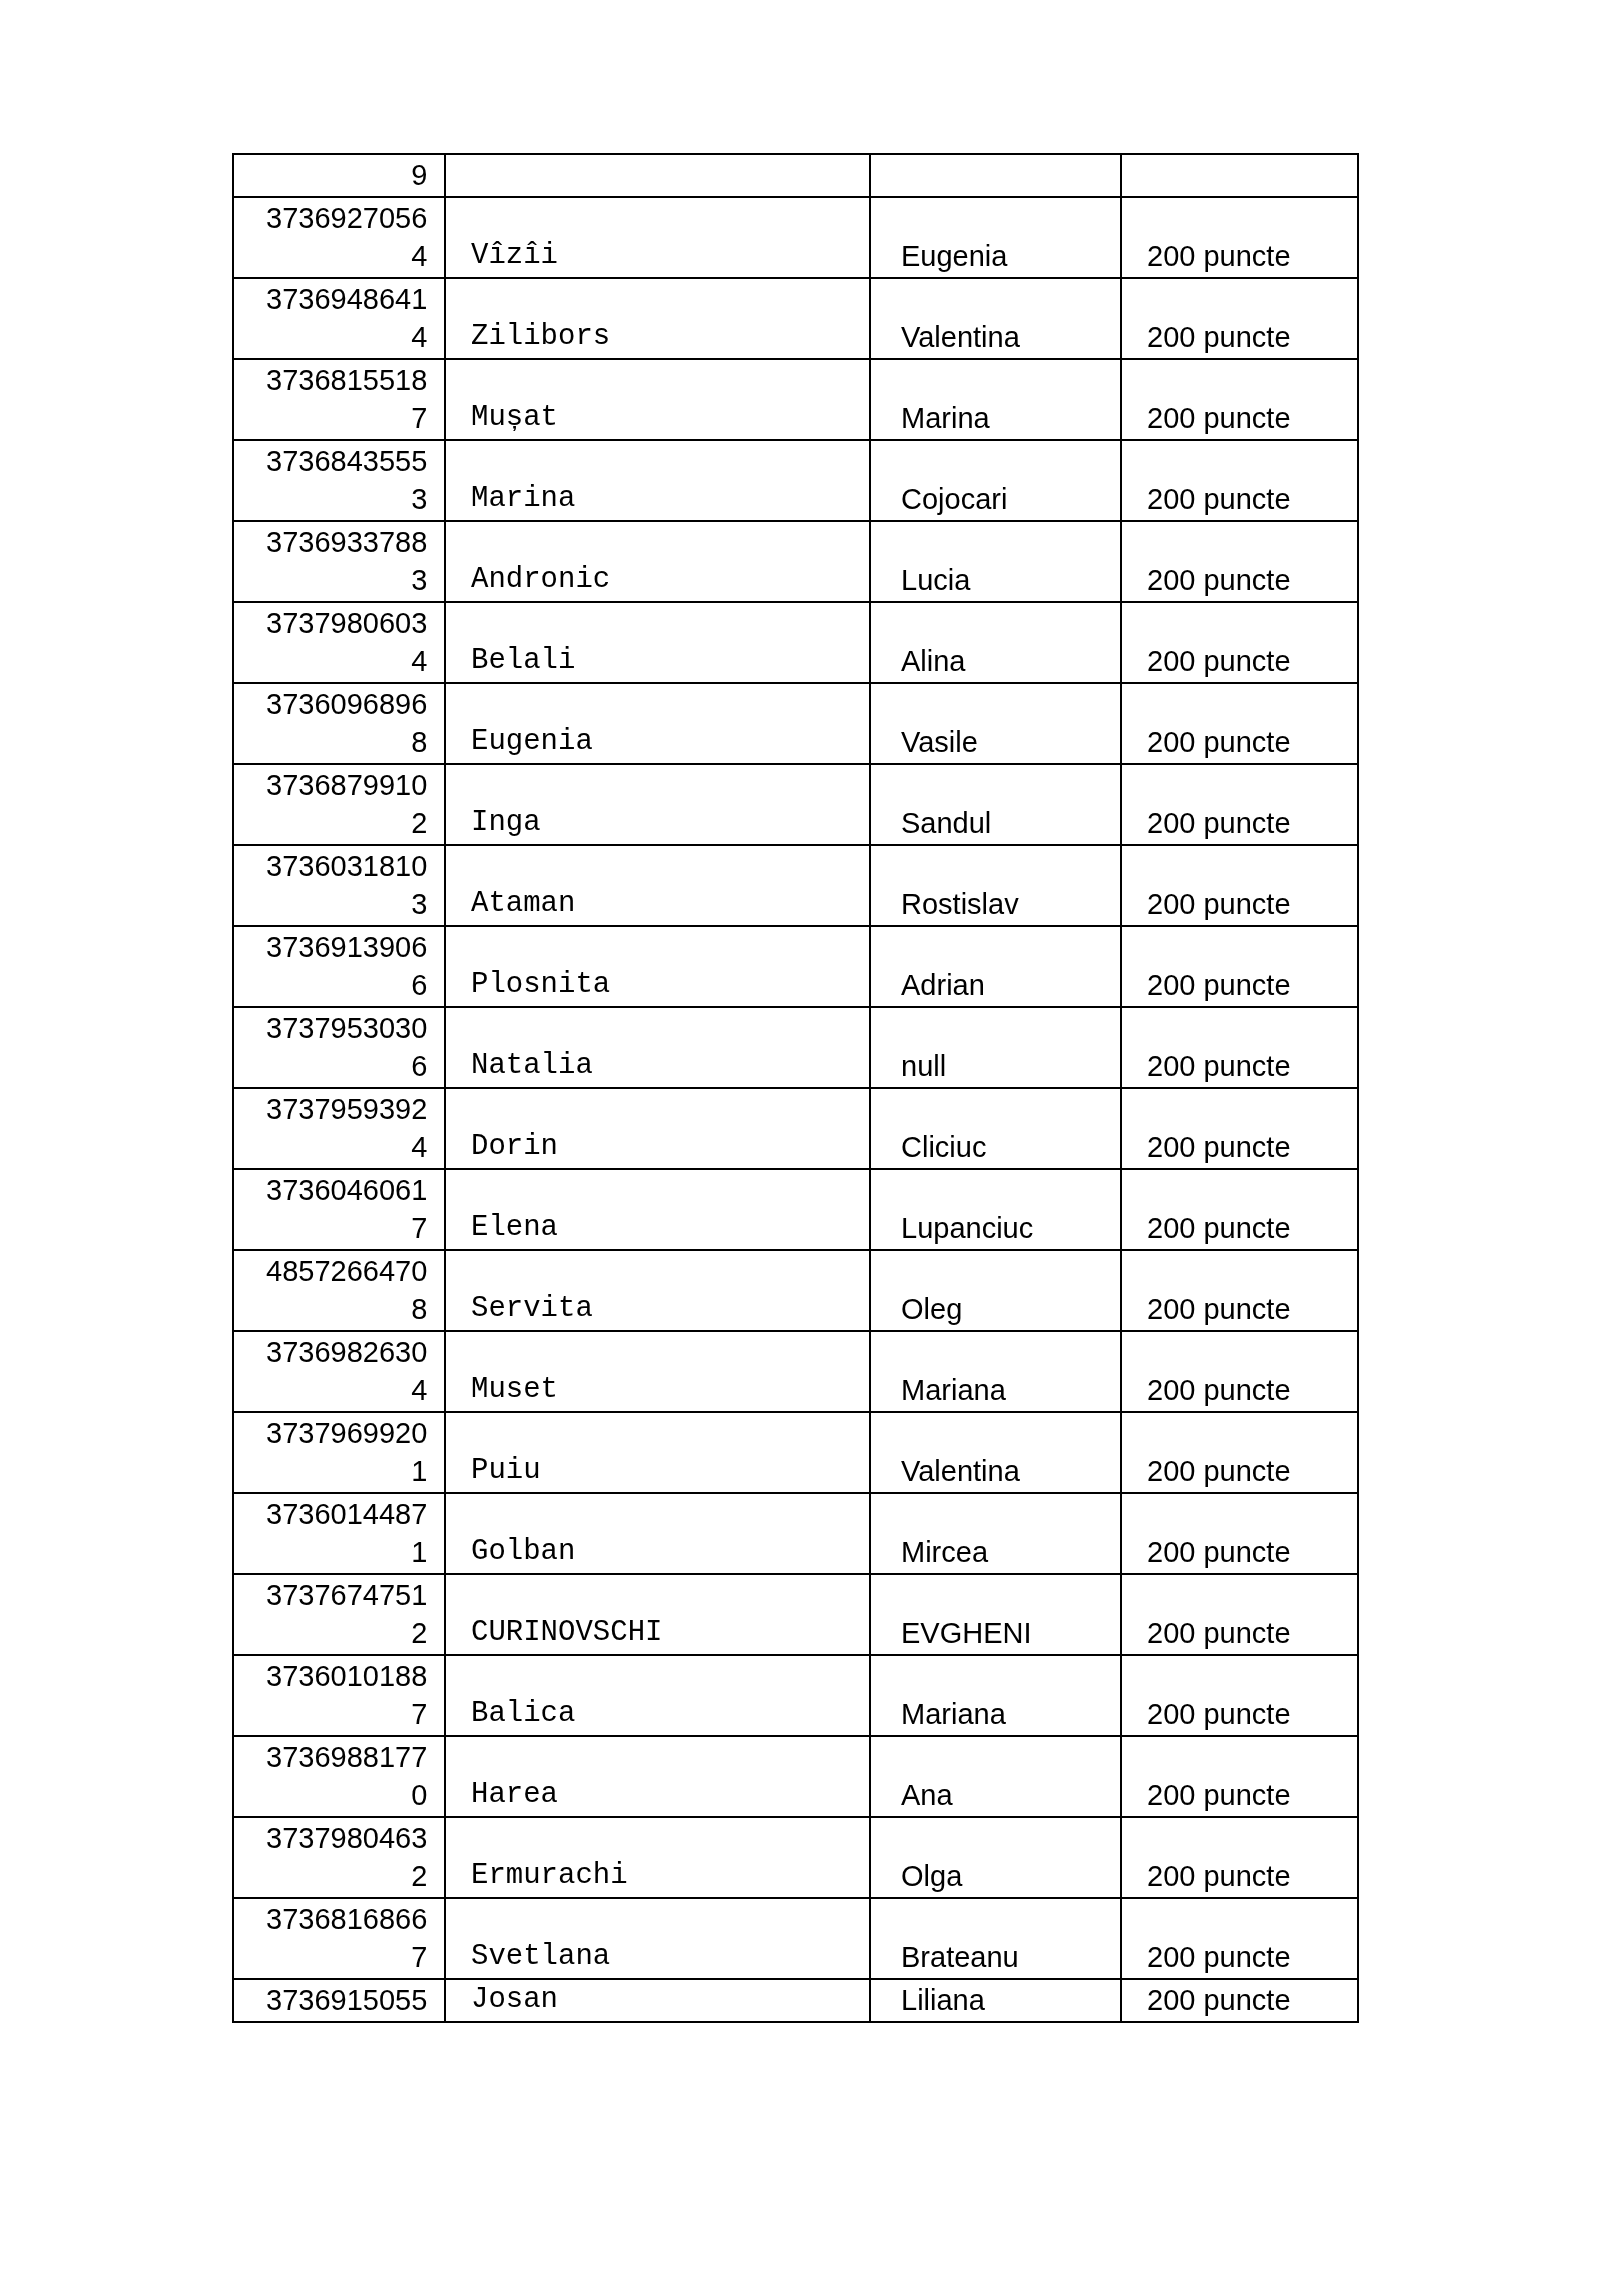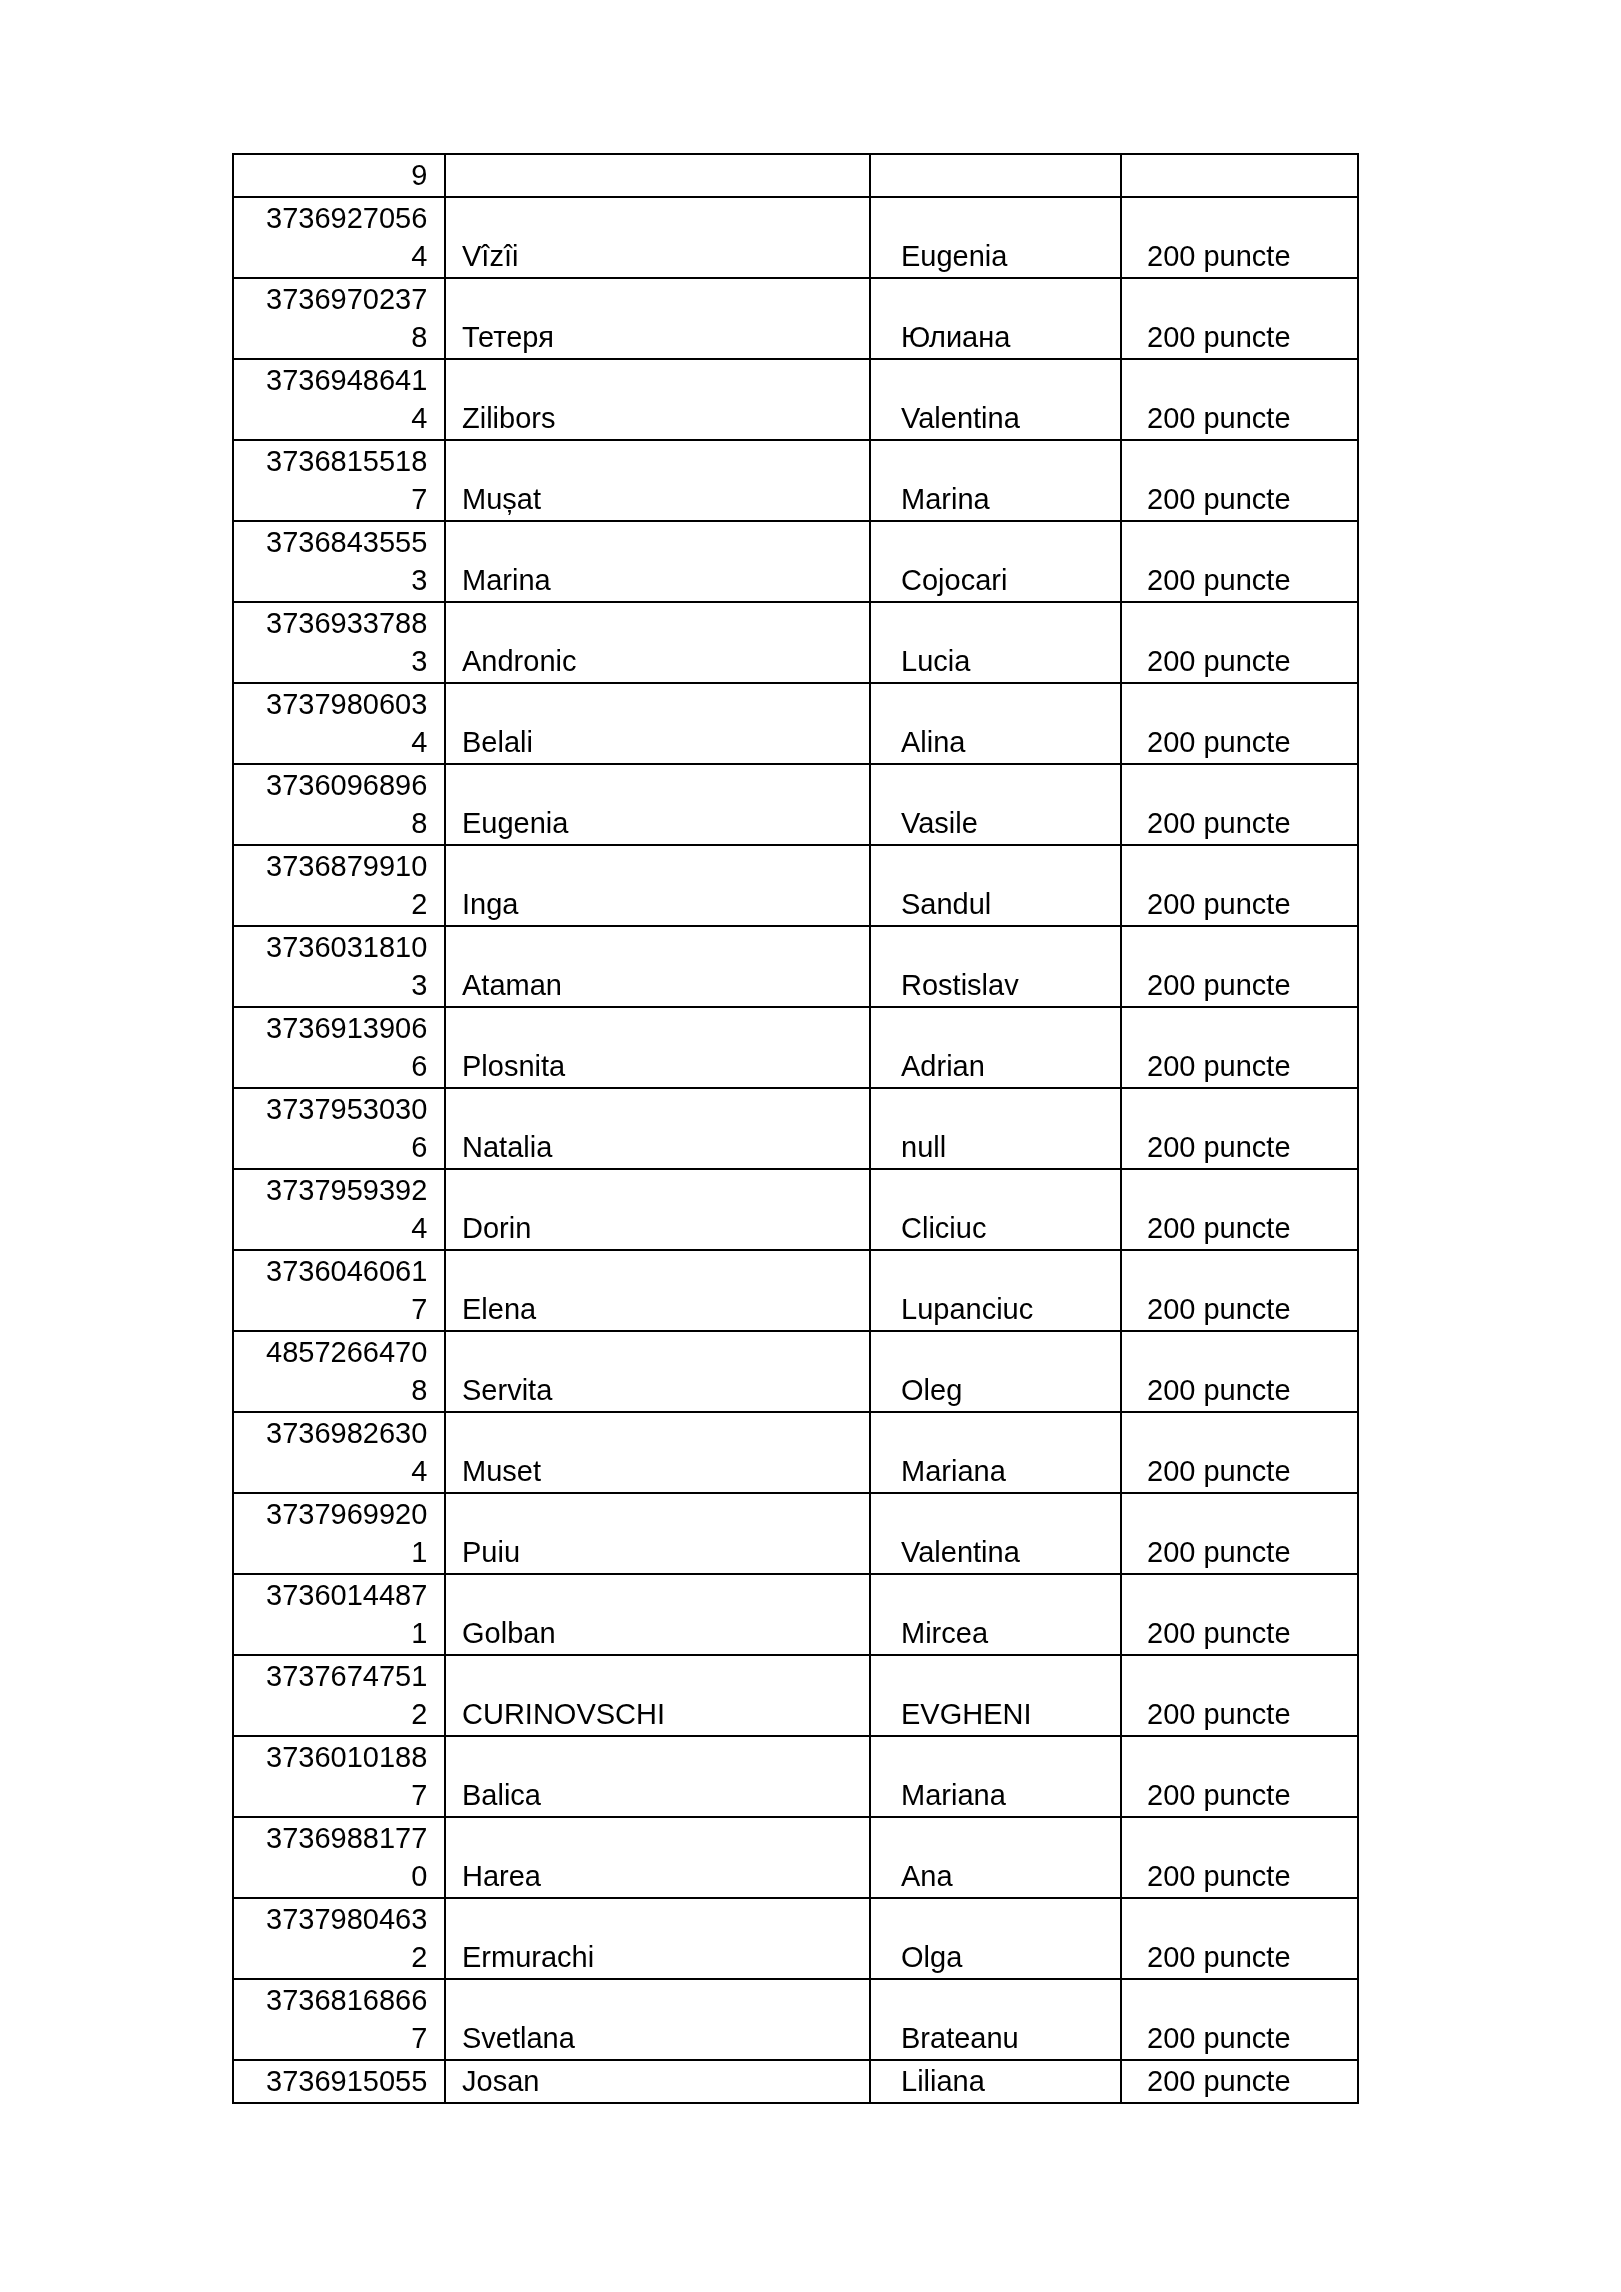--- a/index.html
+++ b/index.html
@@ -34,21 +34,21 @@
     border: 2px solid #000000;
     vertical-align: bottom;
     padding: 0 0 2px 0;
     overflow: hidden;
   }
   .doc-table td.c-id {
     text-align: right;
     padding-right: 16.7px;
     white-space: pre-line;
   }
-  .doc-table td.c-surname { padding-left: 16px; }
+  .doc-table td.c-surname { padding-left: 25px; font-family: Liberation Mono, monospace; }
   .doc-table td.c-given   { padding-left: 30px; }
   .doc-table td.c-points  { padding-left: 25px; }
   tr.row-tall  { height: 81px; margin-left: 47px; }
   tr.row-short { height: 43px; }
 </style>
 </head>
 <body>
 
 <div class="doc-page">
   <table class="doc-table">
@@ -66,27 +66,20 @@
     <td class="c-points"></td>
   </tr>
         <tr class="row-tall">
     <td class="c-id">3736927056
 4</td>
     <td class="c-surname">Vîzîi</td>
     <td class="c-given">Eugenia</td>
     <td class="c-points">200 puncte</td>
   </tr>
         <tr class="row-tall">
-    <td class="c-id">3736970237
-8</td>
-    <td class="c-surname">Тетеря</td>
-    <td class="c-given">Юлиана</td>
-    <td class="c-points">200 puncte</td>
-  </tr>
-        <tr class="row-tall">
     <td class="c-id">3736948641
 4</td>
     <td class="c-surname">Zilibors</td>
     <td class="c-given">Valentina</td>
     <td class="c-points">200 puncte</td>
   </tr>
         <tr class="row-tall">
     <td class="c-id">3736815518
 7</td>
     <td class="c-surname">Mușat</td>

